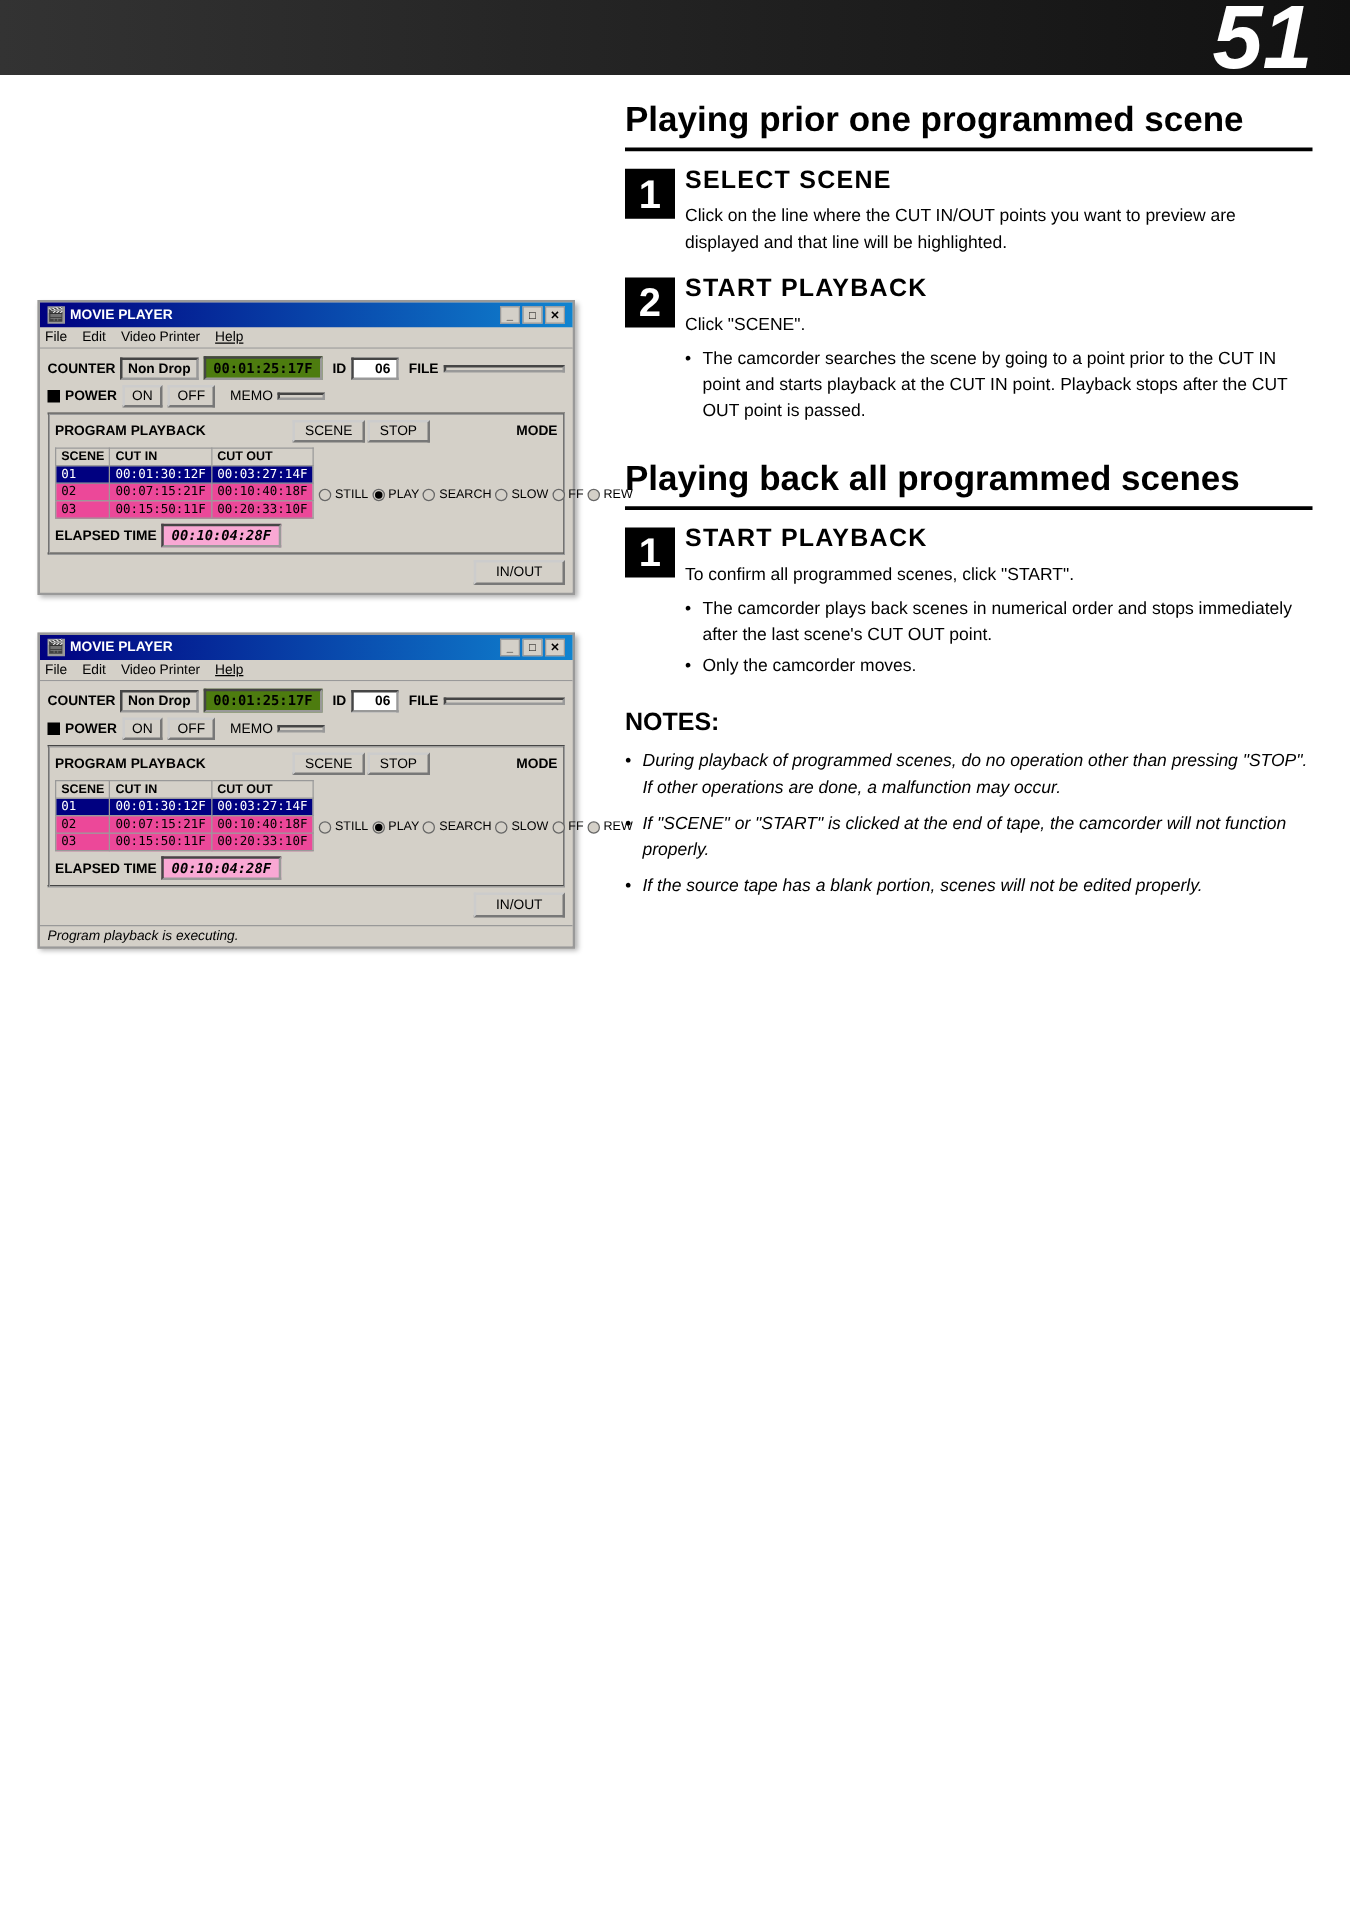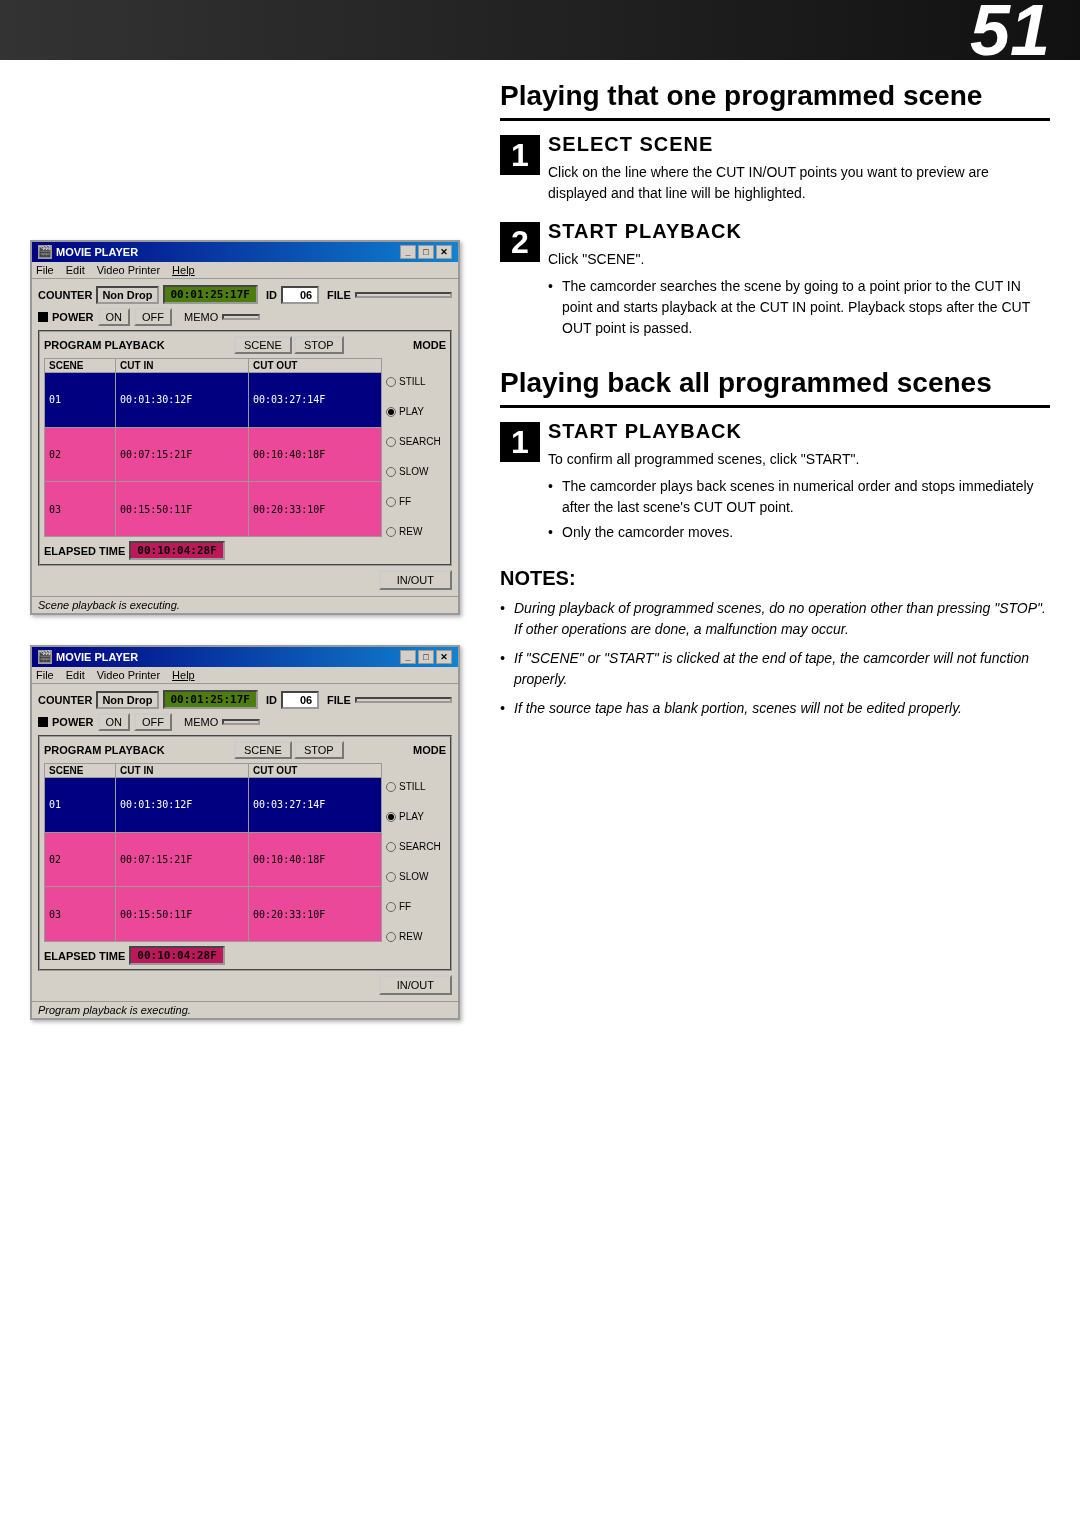--- a/index.html
+++ b/index.html
@@ -340,22 +340,22 @@
       border: 1px solid #999;
       padding: 1px 4px;
       font-size: 10px;
       font-family: monospace;
     }
     .data-table tr.selected td { background: #000080; color: #fff; }
     .data-table tr:not(.selected) td { background: #ec4899; }
 
     .mode-col {
       display: flex;
-      flex-direction: column;
-      gap: 19px;
+      flex-direction: row;
+      gap: 3px;
       font-size: 10px;
       padding-top: 18px;
       min-width: 60px;
     }
     .radio-item {
       display: flex;
       align-items: center;
       gap: 3px;
     }
     .radio-circle {
@@ -382,24 +382,25 @@
       display: flex;
       align-items: center;
       gap: 4px;
       margin-top: 4px;
       font-size: 11px;
       font-weight: bold;
     }
     .elapsed-label { font-weight: bold; }
     .elapsed-box {
       border: 2px inset #999;
-      background: #be185d;
+      background: #f9a8d4;
       padding: 1px 6px;
       font-size: 11px;
       font-family: monospace;
+      font-style: italic;
     }
 
     .inout-row {
       display: flex;
       justify-content: flex-end;
       margin-top: 4px;
     }
     .inout-btn {
       border: 2px outset #ccc;
       background: #d4d0c8;
@@ -533,23 +534,20 @@
           <div class="elapsed-row">
             <span class="elapsed-label">ELAPSED TIME</span>
             <span class="elapsed-box">00:10:04:28F</span>
           </div>
         </div>
 
         <div class="inout-row">
           <button class="inout-btn">IN/OUT</button>
         </div>
       </div>
-      <div class="status-bar">
-        <span>Scene playback is executing.</span>
-      </div>
     </div>
 
     <div class="movie-window" style="margin-top: 10px;">
       <div class="win-titlebar">
         <div class="win-title-left">
           <span class="win-icon">🎬</span>
           <span>MOVIE PLAYER</span>
         </div>
         <div class="win-controls">
           <div class="win-btn">_</div>
@@ -655,21 +653,21 @@
       </div>
       <div class="status-bar">
         <span>Program playback is executing.</span>
       </div>
     </div>
 
   </div>
 
   <div class="right-col">
 
-    <h2 class="section-title">Playing that one programmed scene</h2>
+    <h2 class="section-title">Playing prior one programmed scene</h2>
 
     <div class="step-container">
       <div class="step-number">1</div>
       <div class="step-content">
         <div class="step-heading">SELECT SCENE</div>
         <p class="step-text">Click on the line where the CUT IN/OUT points you want to preview are displayed and that line will be highlighted.</p>
       </div>
     </div>
 
     <div class="step-container">

